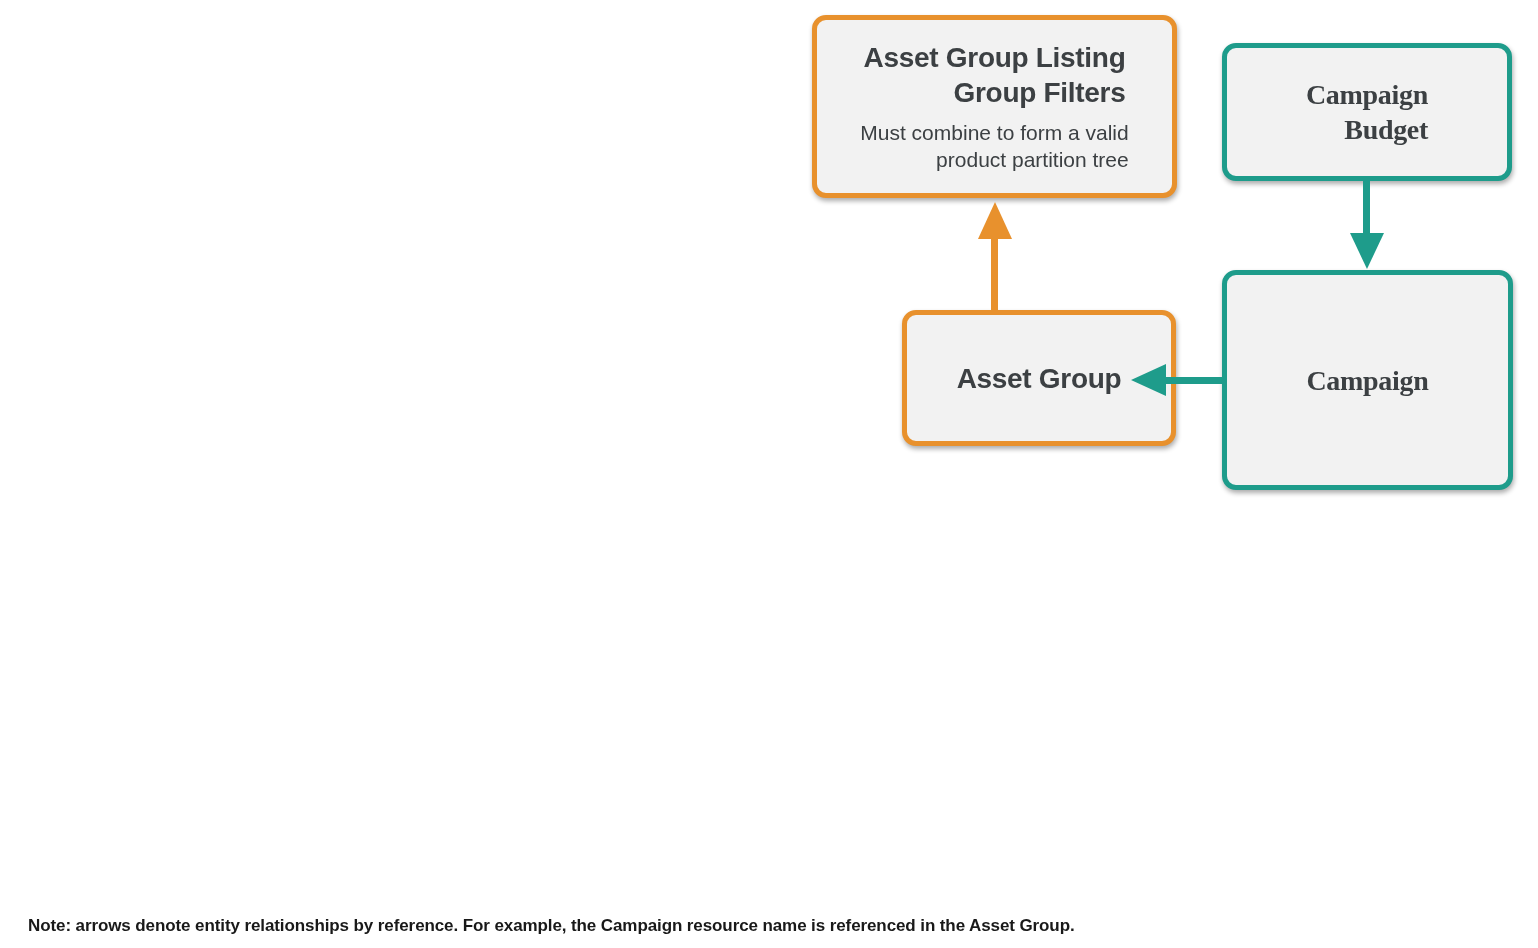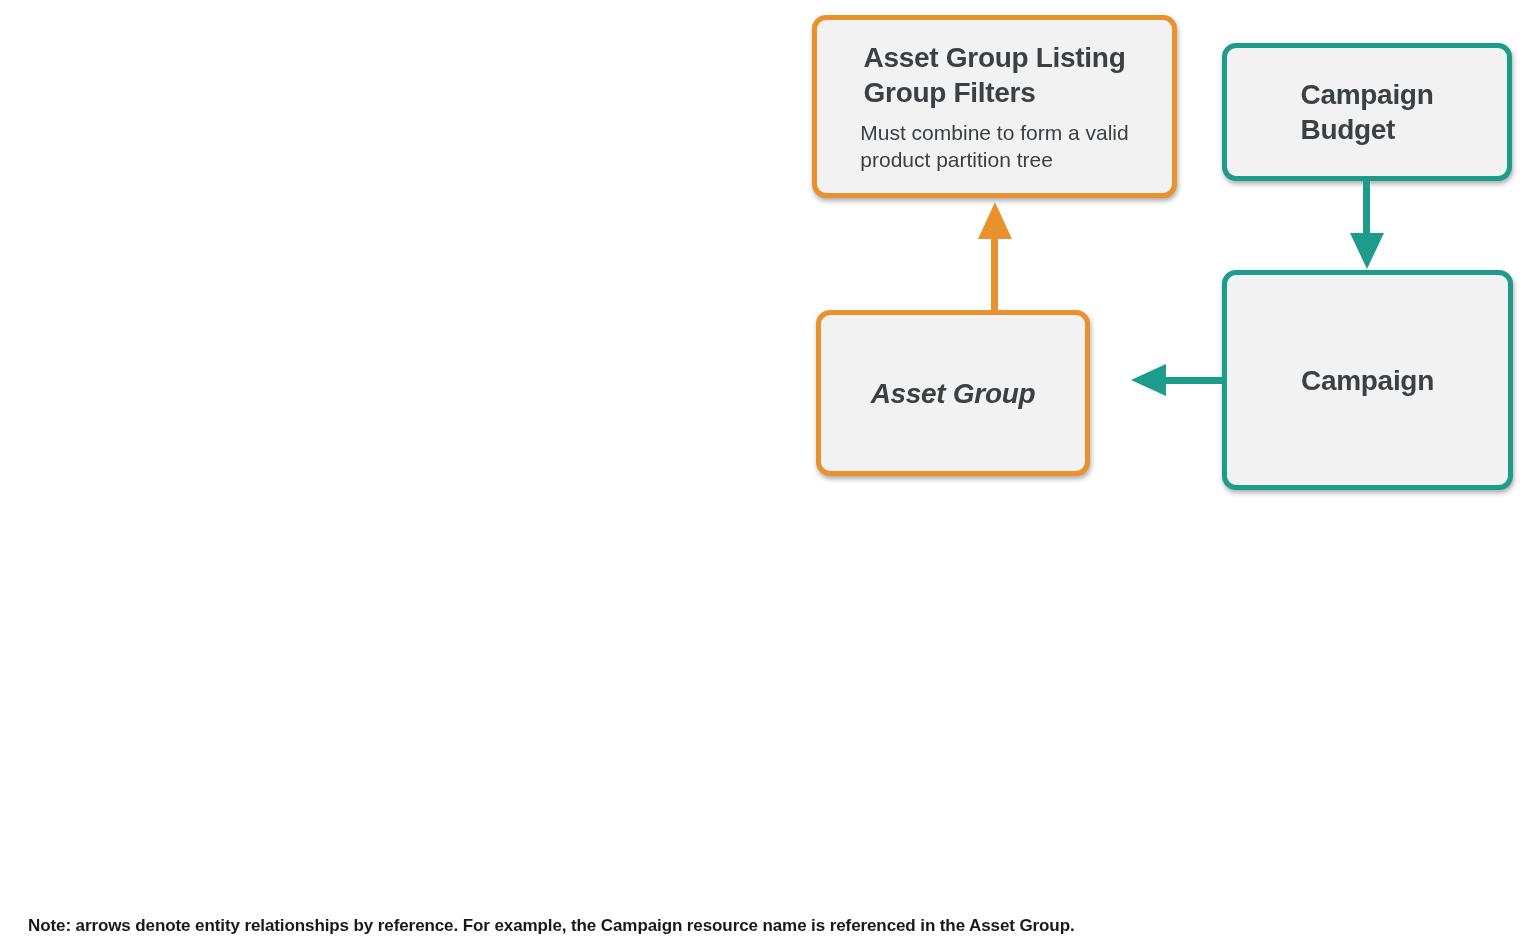--- a/index.html
+++ b/index.html
@@ -18,31 +18,31 @@
   
   .node {
     position: absolute;
     box-sizing: border-box;
     background: #F2F2F2;
     border-radius: 14px;
     display: flex;
     flex-direction: column;
     align-items: center;
     justify-content: center;
-    text-align: left;
+    text-align: right;
     color: #3C4043;
     box-shadow: 1px 3px 5px rgba(0,0,0,0.33);
     padding: 6px 18px;
   }
   .node.orange { border: 5px solid #E8912D; }
-  .node.teal   { border: 5px solid #1E9C8B; }
+  .node.teal   { border: 5px solid #1E9C8B; font-family: Liberation Serif, serif; }
 
   #node-aglgf           { left: 812px;  top: 15px;  width: 365px; height: 183px; }
   #node-campaign-budget { left: 1222px; top: 43px;  width: 290px; height: 138px; }
-  #node-asset-group     { left: 816px;  top: 310px; width: 274px; height: 166px; font-style: italic; }
+  #node-asset-group     { left: 902px;  top: 310px; width: 274px; height: 136px; }
   #node-campaign        { left: 1222px; top: 270px; width: 291px; height: 220px; }
 
   .node-title {
     font-weight: bold;
     font-size: 28px;
     line-height: 35px;
     letter-spacing: -0.3px;
     white-space: pre-line;
   }
   .node-subtitle {

